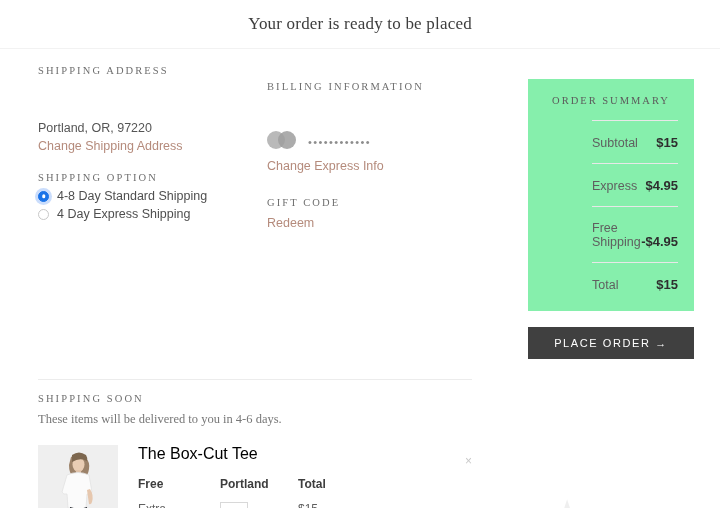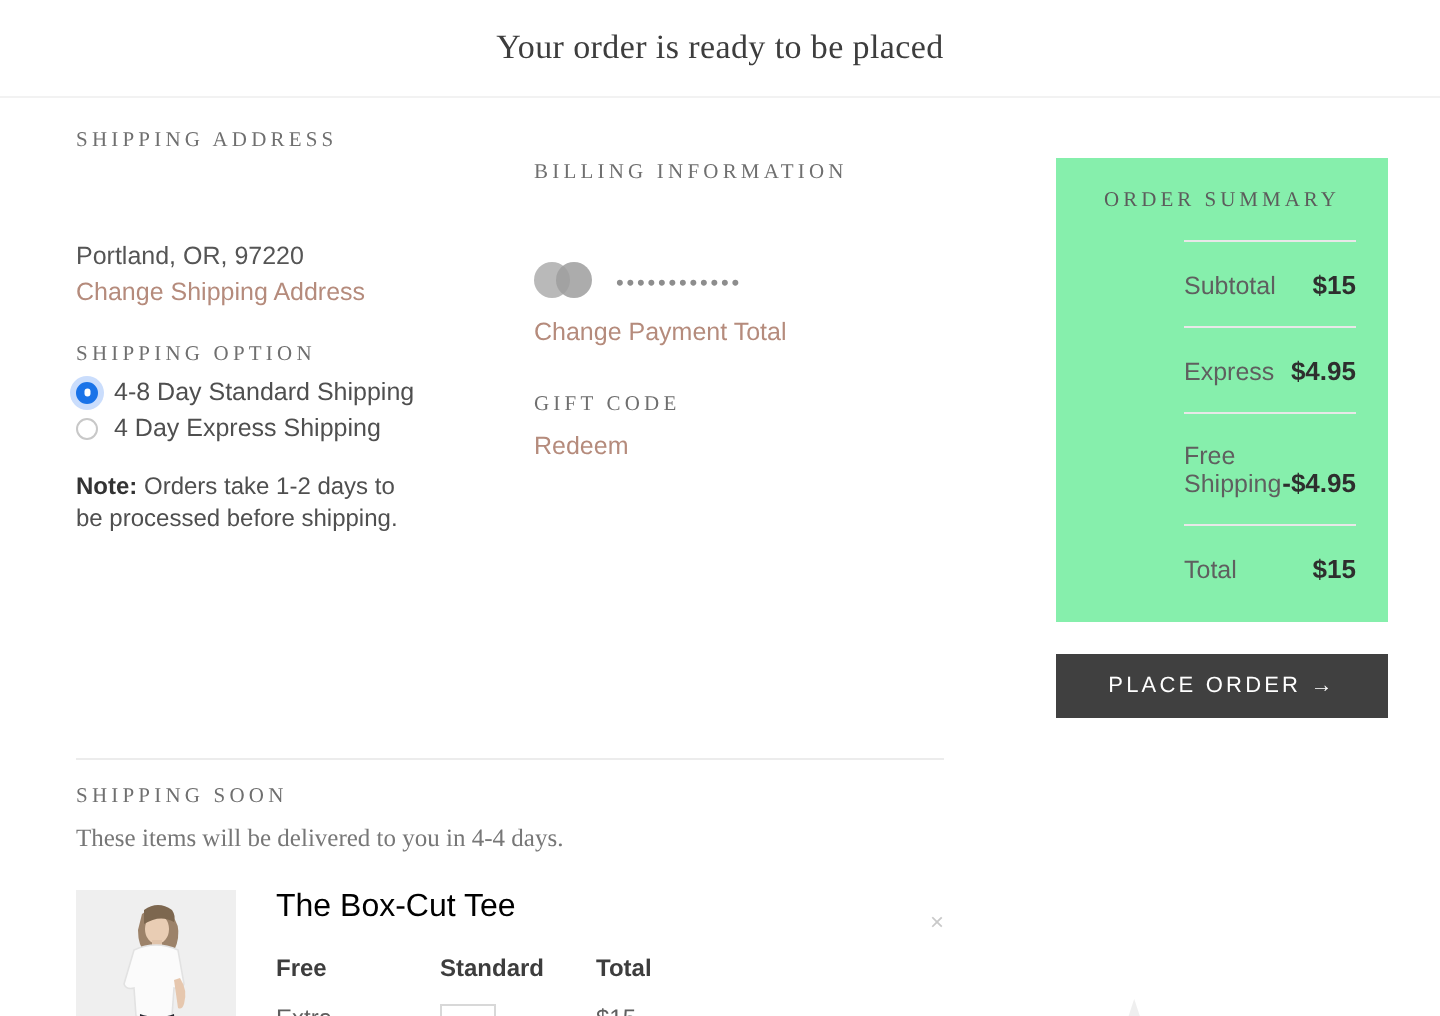--- a/index.html
+++ b/index.html
@@ -344,39 +344,36 @@
       <div class="radio-row">
         <span class="radio selected"></span>
         <span class="radio-label">4-8 Day Standard Shipping</span>
       </div>
 
       <div class="radio-row">
         <span class="radio"></span>
         <span class="radio-label">4 Day Express Shipping</span>
       </div>
 
-      <div class="note">
-        <b>Note:</b><span> Orders take 1-2 days to be processed before shipping.</span>
-      </div>
     </div>
   </div>
 
   <div class="col-billing">
     <div class="section-heading">BILLING INFORMATION</div>
     <div class="billing-blank"></div>
 
     <div class="card-row">
       <span class="card-logo">
         <span class="c1"></span>
           <span class="c2"></span>
       </span>
       <span class="card-mask">••••••••••••</span>
     </div>
 
-    <a class="link">Change Payment Total</a>
+    <a class="link">Change Express Info</a>
 
     <div class="gift-block">
       <div class="section-heading">GIFT CODE</div>
       <a class="link">Redeem</a>
     </div>
   </div>
 
   <div class="col-summary">
     <div class="summary-panel">
       <div class="summary-title">ORDER SUMMARY</div>
@@ -400,21 +397,21 @@
         <span class="summary-label">Total</span>
         <span class="summary-value">$15</span>
       </div>
     </div>
 
     <button class="place-order">PLACE ORDER →</button>
   </div>
 
   <div class="shipping-soon">
     <div class="section-heading">SHIPPING SOON</div>
-    <div class="soon-sub">These items will be delivered to you in 4-4 days.</div>
+    <div class="soon-sub">These items will be delivered to you in 4-6 days.</div>
 
     <div class="product-row">
       <div class="product-thumb">
         <svg width="80" height="88" viewBox="0 0 80 88">
           <rect x="0" y="0" width="80" height="88" fill="#efefef"></rect>
 
           <path d="M33 12 q8 -6 15 1 q4 4 3 11 q-1 7 -5 9 q-6 3 -11 -1 q-4 -4 -4 -12 z" fill="#9c8269"></path>
 
           <ellipse cx="40.5" cy="19.5" rx="6" ry="7.5" fill="#e9cdb4"></ellipse>
           <path d="M34 10 q7 -5 14 0 q2 3 1 6 q-7 -4 -15 1 z" fill="#7d674f"></path>
@@ -433,21 +430,21 @@
       <div class="product-info">
         <div class="product-name">The Box-Cut Tee</div>
 
         <div class="attr-table">
           <div class="attr-col">
             <div class="attr-head">Free</div>
             <div class="attr-val">Extra Small</div>
           </div>
 
           <div class="attr-col qty">
-            <div class="attr-head">Standard</div>
+            <div class="attr-head">Portland</div>
             <input class="qty-input" type="text" value="1" style="">
           </div>
 
           <div class="attr-col">
             <div class="attr-head">Total</div>
             <div class="attr-val">$15</div>
           </div>
         </div>
 
         <span class="remove-x">×</span>

